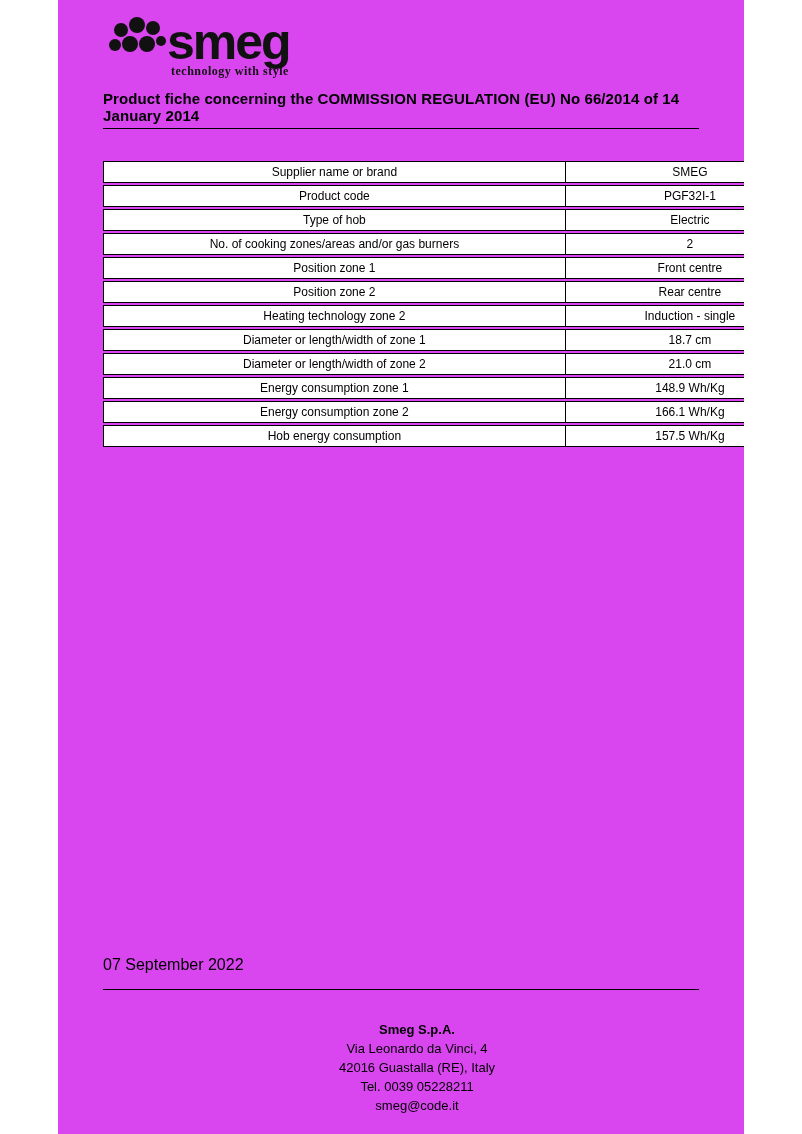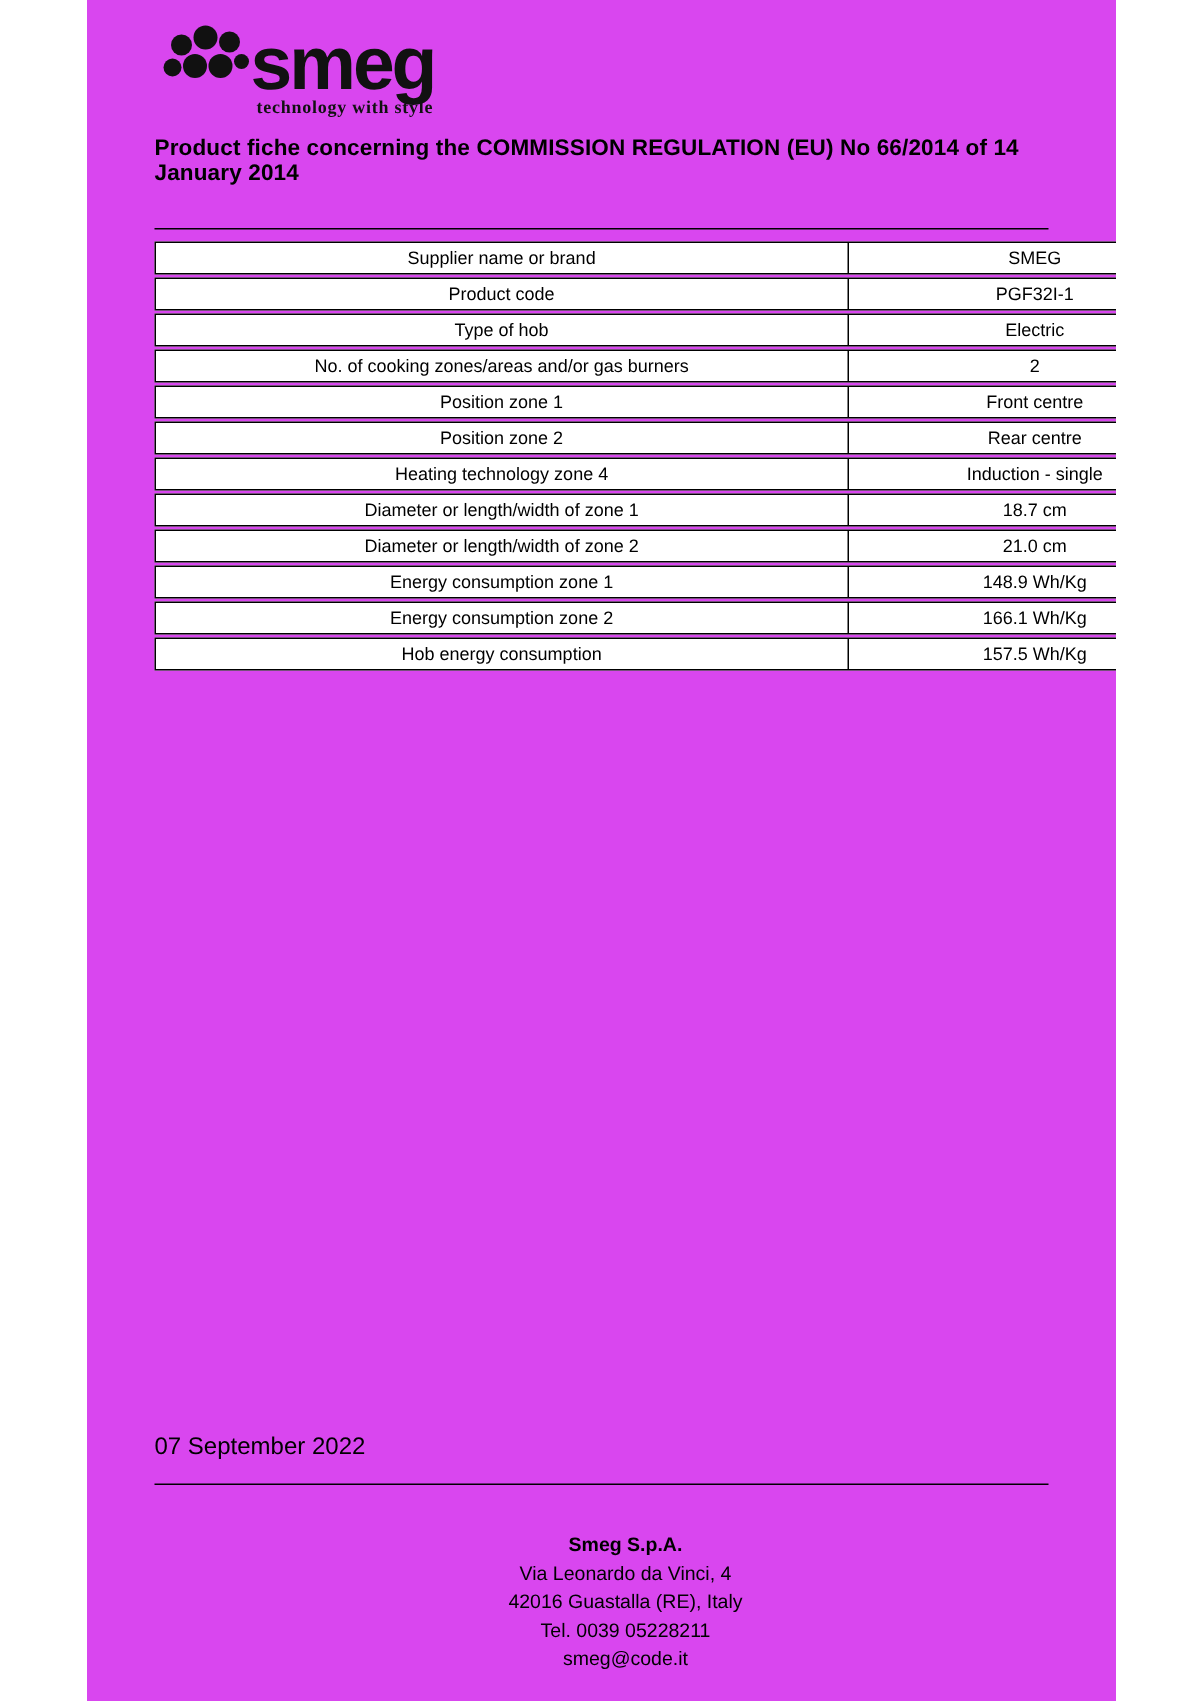--- a/index.html
+++ b/index.html
@@ -23,21 +23,21 @@
     width: 230px;
     height: 70px;
   }
 
   
   .title-block {
     position: absolute;
     top: 90px;
     left: 45px;
     right: 45px;
-    padding-bottom: 28px;
+    padding-bottom: 4px;
     border-bottom: 1px solid #000;
   }
   .title-block h1 {
     font-size: 15px;
     font-weight: bold;
     letter-spacing: 0.1px;
   }
 
   
   .product-table {
@@ -148,21 +148,21 @@
       <td class="value-cell">Front centre</td>
     </tr>
 
     <tr>
       <td class="label-cell">Position zone 2</td>
       <td class="value-cell">Rear centre</td>
     </tr>
 
 
     <tr>
-      <td class="label-cell">Heating technology zone 4</td>
+      <td class="label-cell">Heating technology zone 2</td>
       <td class="value-cell">Induction - single</td>
     </tr>
 
     <tr>
       <td class="label-cell">Diameter or length/width of zone 1</td>
       <td class="value-cell">18.7 cm</td>
     </tr>
 
     <tr>
       <td class="label-cell">Diameter or length/width of zone 2</td>

